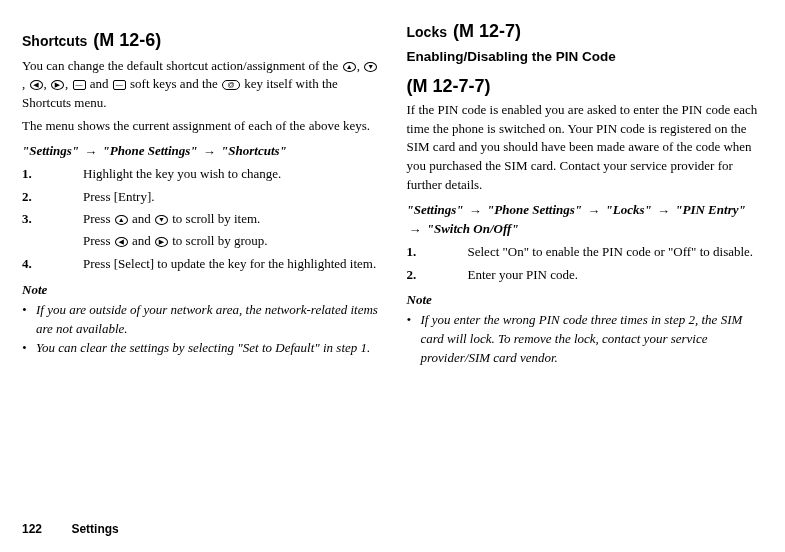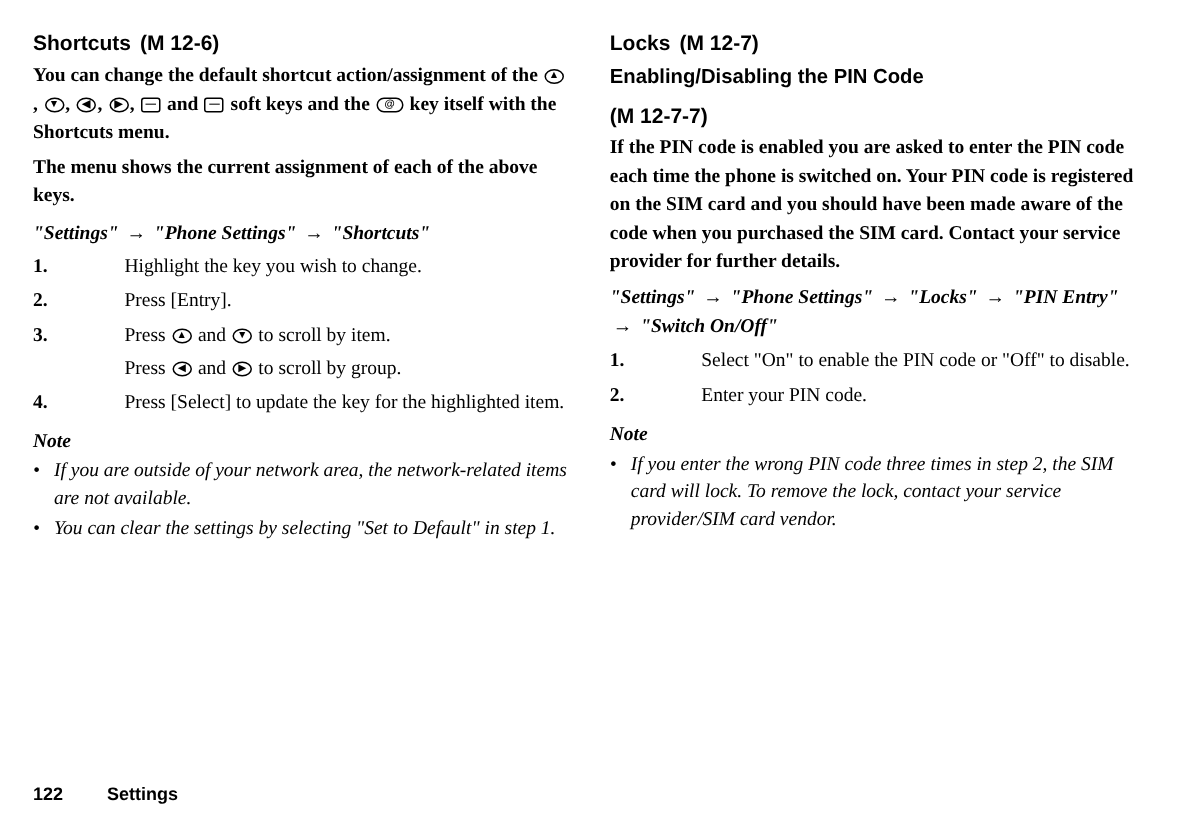--- a/index.html
+++ b/index.html
@@ -14,56 +14,56 @@
       color: #000;
       width: 785px;
       height: 552px;
       padding: 18px 22px;
       position: relative;
       background: #fff;
     }
     .columns {
       display: flex;
       gap: 28px;
+      align-items: center;
     }
     .col {
       flex: 1;
       min-width: 0;
     }
     .section-header {
       display: flex;
       align-items: baseline;
       gap: 6px;
       margin-bottom: 3px;
     }
     .section-header .title {
       font-family: Arial, Helvetica, sans-serif;
       font-weight: bold;
       font-size: 14px;
     }
     .mcode {
       font-family: Arial, Helvetica, sans-serif;
       font-weight: bold;
-      font-size: 14px;
+      font-size: 18px;
     }
     .sub-header {
       display: flex;
       align-items: baseline;
       gap: 6px;
       margin-bottom: 2px;
       flex-direction: column;
     }
     .sub-header .title {
       font-family: Arial, Helvetica, sans-serif;
       font-weight: bold;
       font-size: 13.5px;
     }
     .body-text {
       margin-bottom: 4px;
-      font-weight: bold;
     }
     .nav-path {
       font-style: italic;
       font-weight: bold;
       margin-top: 6px;
       margin-bottom: 4px;
     }
     .nav-path .arrow {
       font-style: normal;
       font-weight: normal;

